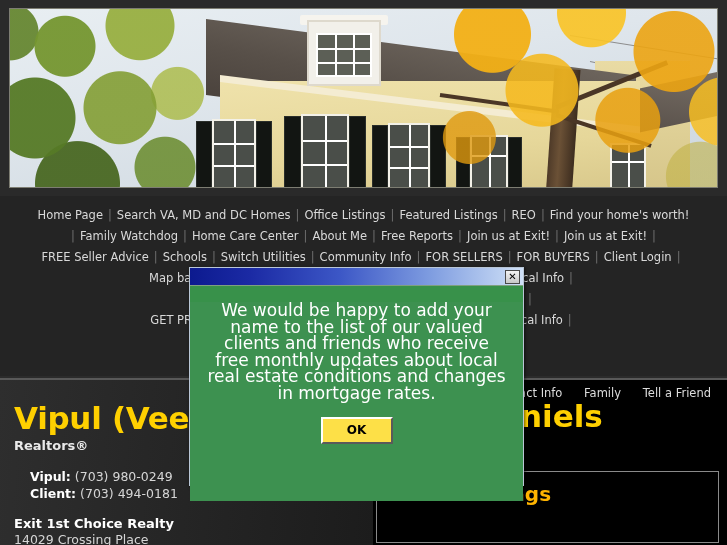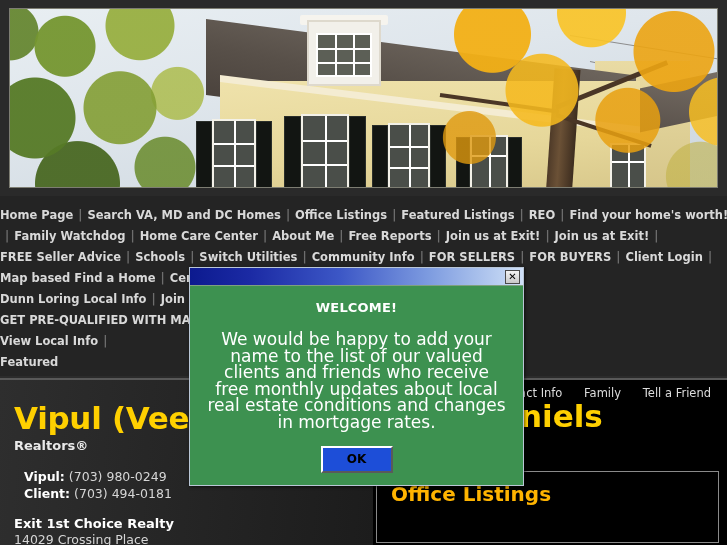--- a/index.html
+++ b/index.html
@@ -181,25 +181,25 @@
   .navbar {
     position: absolute;
     left: 0; top: 196px;
     width: 727px;
     height: 180px;
     background: #242424;
     padding-top: 9px;
     box-sizing: border-box;
   }
   .nav-row {
+    text-align: center;
     color: #d8d8d8;
     font-size: 11.5px;
     line-height: 21px;
     white-space: nowrap;
-    font-weight: bold;
   }
   .nav-link {
     color: #d9d9d9;
     text-decoration: none;
     cursor: pointer;
   }
   .nav-sep {
     color: #6e6e6e;
     padding: 0 5px;
   }
@@ -246,21 +246,21 @@
   }
   .agent-title {
     position: absolute;
     left: 14px; top: 58px;
     color: #e9e9e9;
     font-size: 13px;
     font-weight: bold;
   }
   .agent-phones {
     position: absolute;
-    left: 24px; top: 88px;
+    left: 30px; top: 88px;
     color: #d6d6d6;
     font-size: 12.5px;
     line-height: 17px;
   }
   .agent-phones b { color: #ffffff; }
   .agent-office {
     position: absolute;
     left: 14px; top: 136px;
     color: #d6d6d6;
     font-size: 12.5px;
@@ -368,21 +368,21 @@
   }
   .dialog-note {
     margin-top: 22px;
     font-size: 11.5px;
   }
   .dialog-ok {
     margin-top: 16px;
     display: inline-block;
     min-width: 44px;
     padding: 4px 12px 5px;
-    background: #1d4ed8;
+    background: #fde047;
     border-top: 2px solid #ffffff;
     border-left: 2px solid #ffffff;
     border-right: 2px solid #5a5a5a;
     border-bottom: 2px solid #5a5a5a;
     color: #000;
     font-size: 12px;
     font-weight: bold;
     cursor: pointer;
   }
 </style>
@@ -528,19 +528,18 @@
     </div>
   </div>
 
   <div class="agent-name-right">niels</div>
 
   <div class="dialog">
     <div class="dialog-titlebar">
       <div class="dialog-close">✕</div>
     </div>
     <div class="dialog-body">
-      <div class="dialog-heading">WELCOME!</div>
       <div class="dialog-msg">We would be happy to add your name to the list of our valued clients and friends who receive free monthly updates about local real estate conditions and changes in mortgage rates.</div>
       <div class="dialog-ok">OK</div>
     </div>
   </div>
 
 </div>
 
 </body></html>

